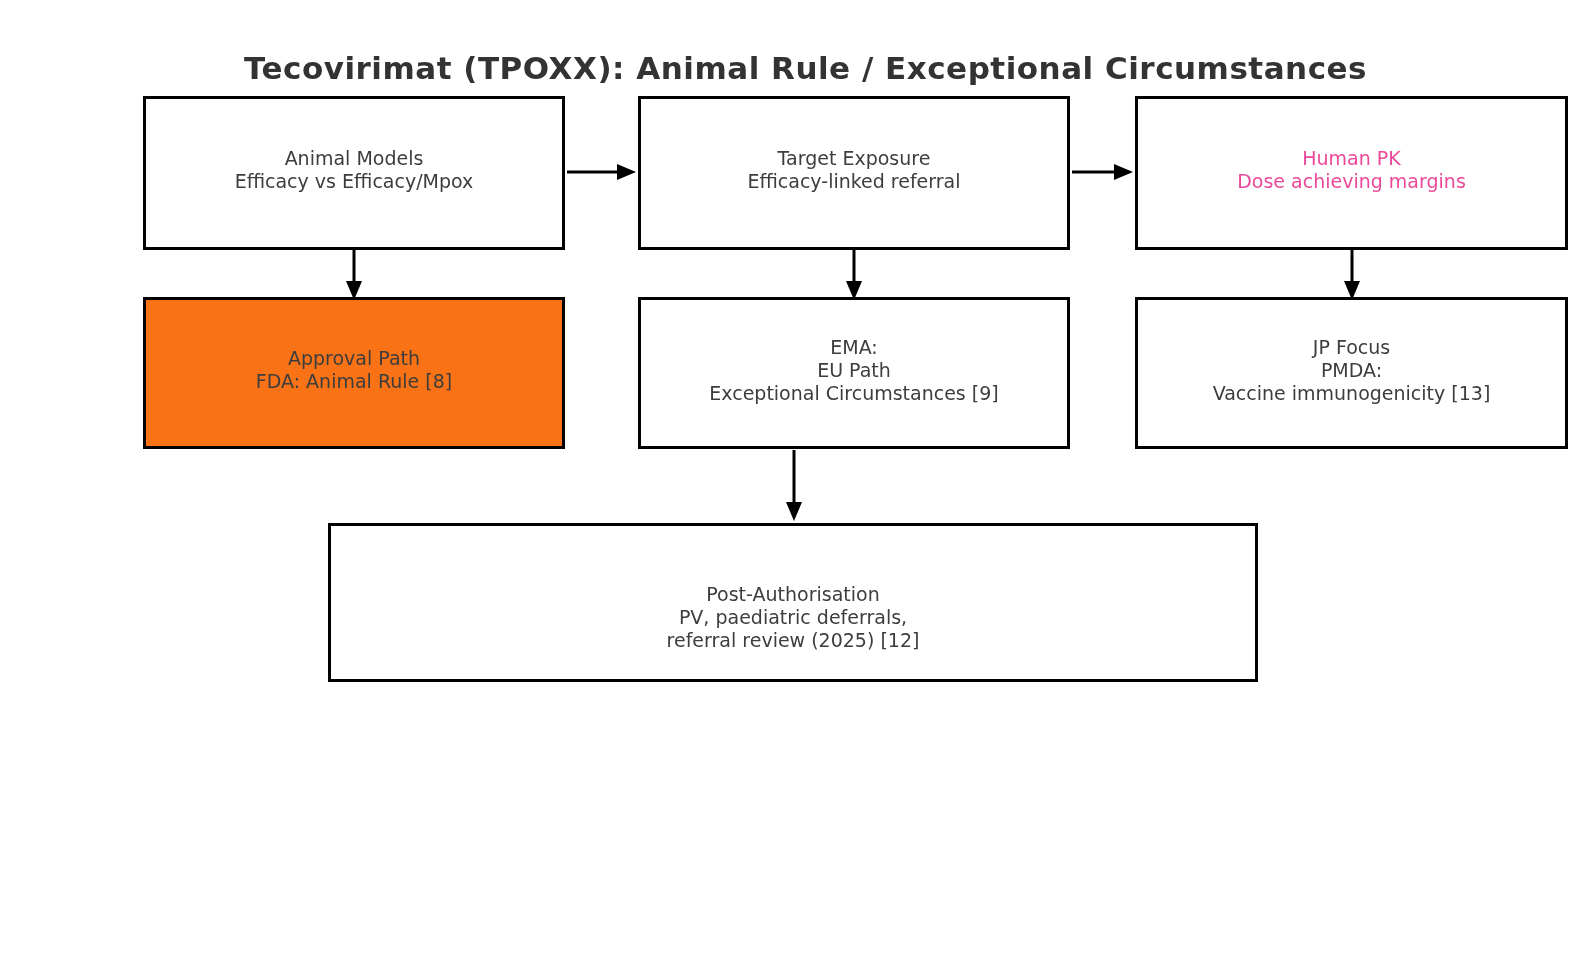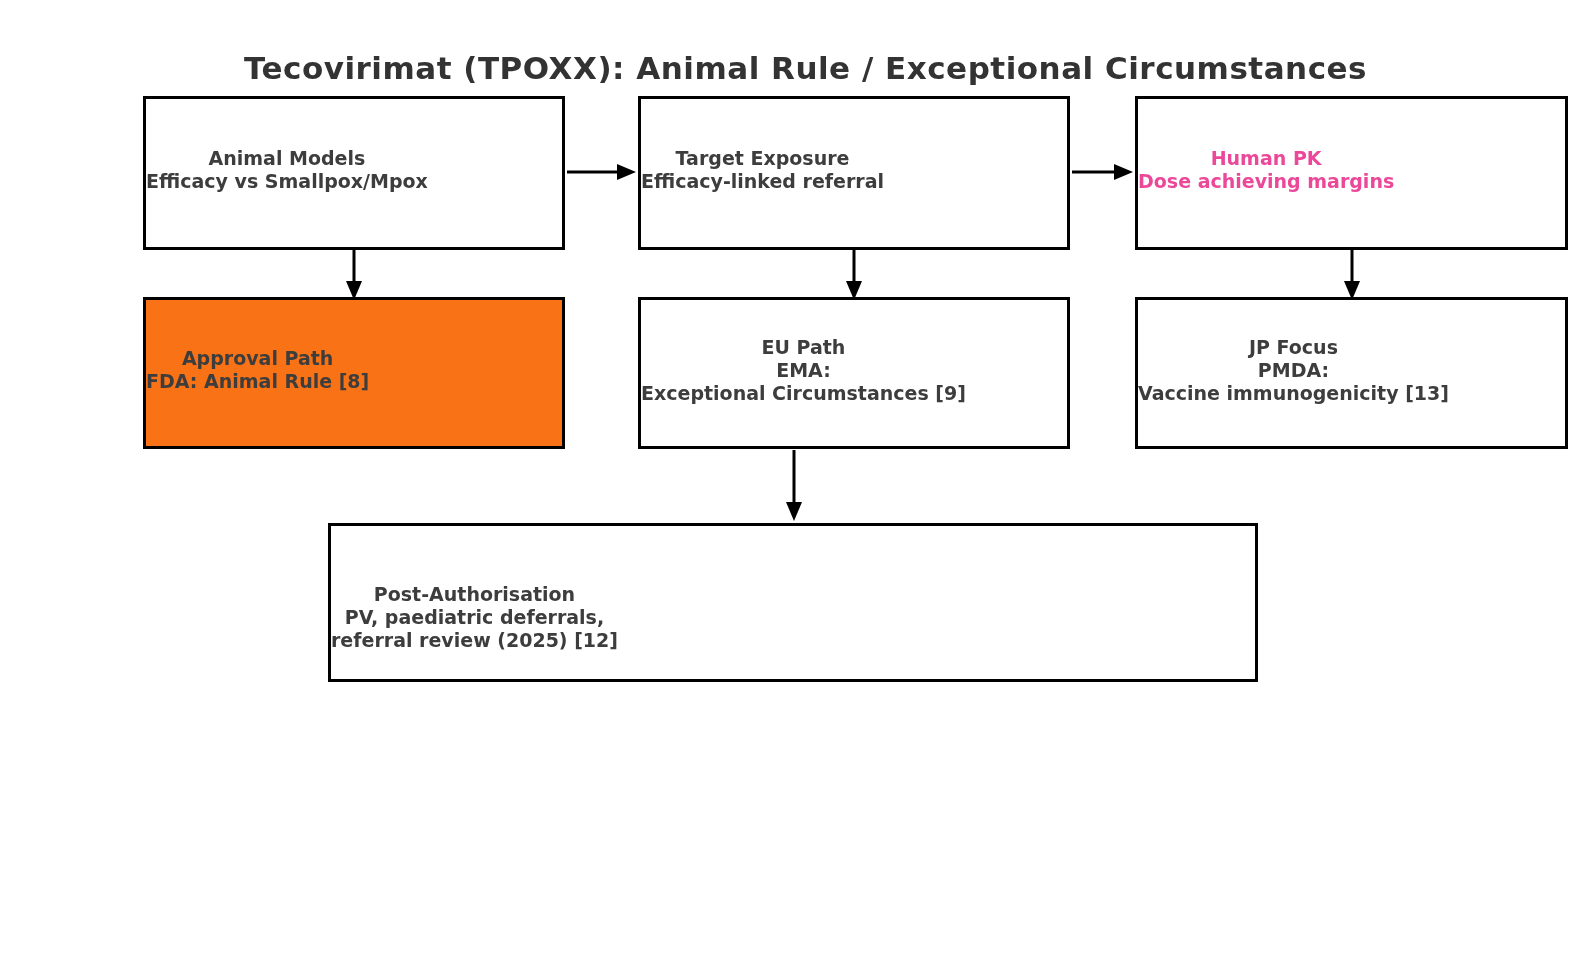--- a/index.html
+++ b/index.html
@@ -27,21 +27,21 @@
     letter-spacing: 0.5px;
     margin-left: 11px;
   }
   .node {
     position: absolute;
     box-sizing: border-box;
     border: 3px solid #000000;
     background: #ffffff;
     display: flex;
     align-items: center;
-    font-weight: bold;
+    justify-content: center;
   }
   .node-text {
     text-align: center;
     color: #3d3d3d;
     font-size: 19px;
     line-height: 23px;
     margin-top: -6px;
   }
   .node-text span { display: block; }
   .arrow {
@@ -54,21 +54,21 @@
 </head>
 <body>
 
 <div id="canvas" style="background: rgb(255, 255, 255);">
 
   <div class="diagram-title" style="color: rgb(51, 51, 51);">Tecovirimat (TPOXX): Animal Rule / Exceptional Circumstances</div>
 
   <div class="node" style="left: 143px; top: 96px; width: 422px; height: 154px; border-color: rgb(0, 0, 0); background: rgb(255, 255, 255);">
     <div class="node-text" style="color: rgb(61, 61, 61);">
       <span>Animal Models</span>
-      <span>Efficacy vs Smallpox/Mpox</span>
+      <span>Efficacy vs Efficacy/Mpox</span>
     </div>
   </div>
 
   <div class="node" style="left: 638px; top: 96px; width: 432px; height: 154px; border-color: rgb(0, 0, 0); background: rgb(255, 255, 255);">
     <div class="node-text" style="color: rgb(61, 61, 61);">
       <span>Target Exposure</span>
       <span>Efficacy-linked referral</span>
     </div>
   </div>
 
@@ -81,22 +81,22 @@
 
   <div class="node" style="left: 143px; top: 297px; width: 422px; height: 152px; border-color: rgb(0, 0, 0); background: #f97316;">
     <div class="node-text" style="color: rgb(61, 61, 61);">
       <span>Approval Path</span>
       <span>FDA: Animal Rule [8]</span>
     </div>
   </div>
 
   <div class="node" style="left: 638px; top: 297px; width: 432px; height: 152px; border-color: rgb(0, 0, 0); background: rgb(255, 255, 255);">
     <div class="node-text" style="color: rgb(61, 61, 61);">
+      <span>EMA:</span>
       <span>EU Path</span>
-      <span>EMA:</span>
       <span>Exceptional Circumstances [9]</span>
     </div>
   </div>
 
   <div class="node" style="left: 1135px; top: 297px; width: 433px; height: 152px; border-color: rgb(0, 0, 0); background: rgb(255, 255, 255);">
     <div class="node-text" style="color: rgb(61, 61, 61);">
       <span>JP Focus</span>
       <span>PMDA:</span>
       <span>Vaccine immunogenicity [13]</span>
     </div>

